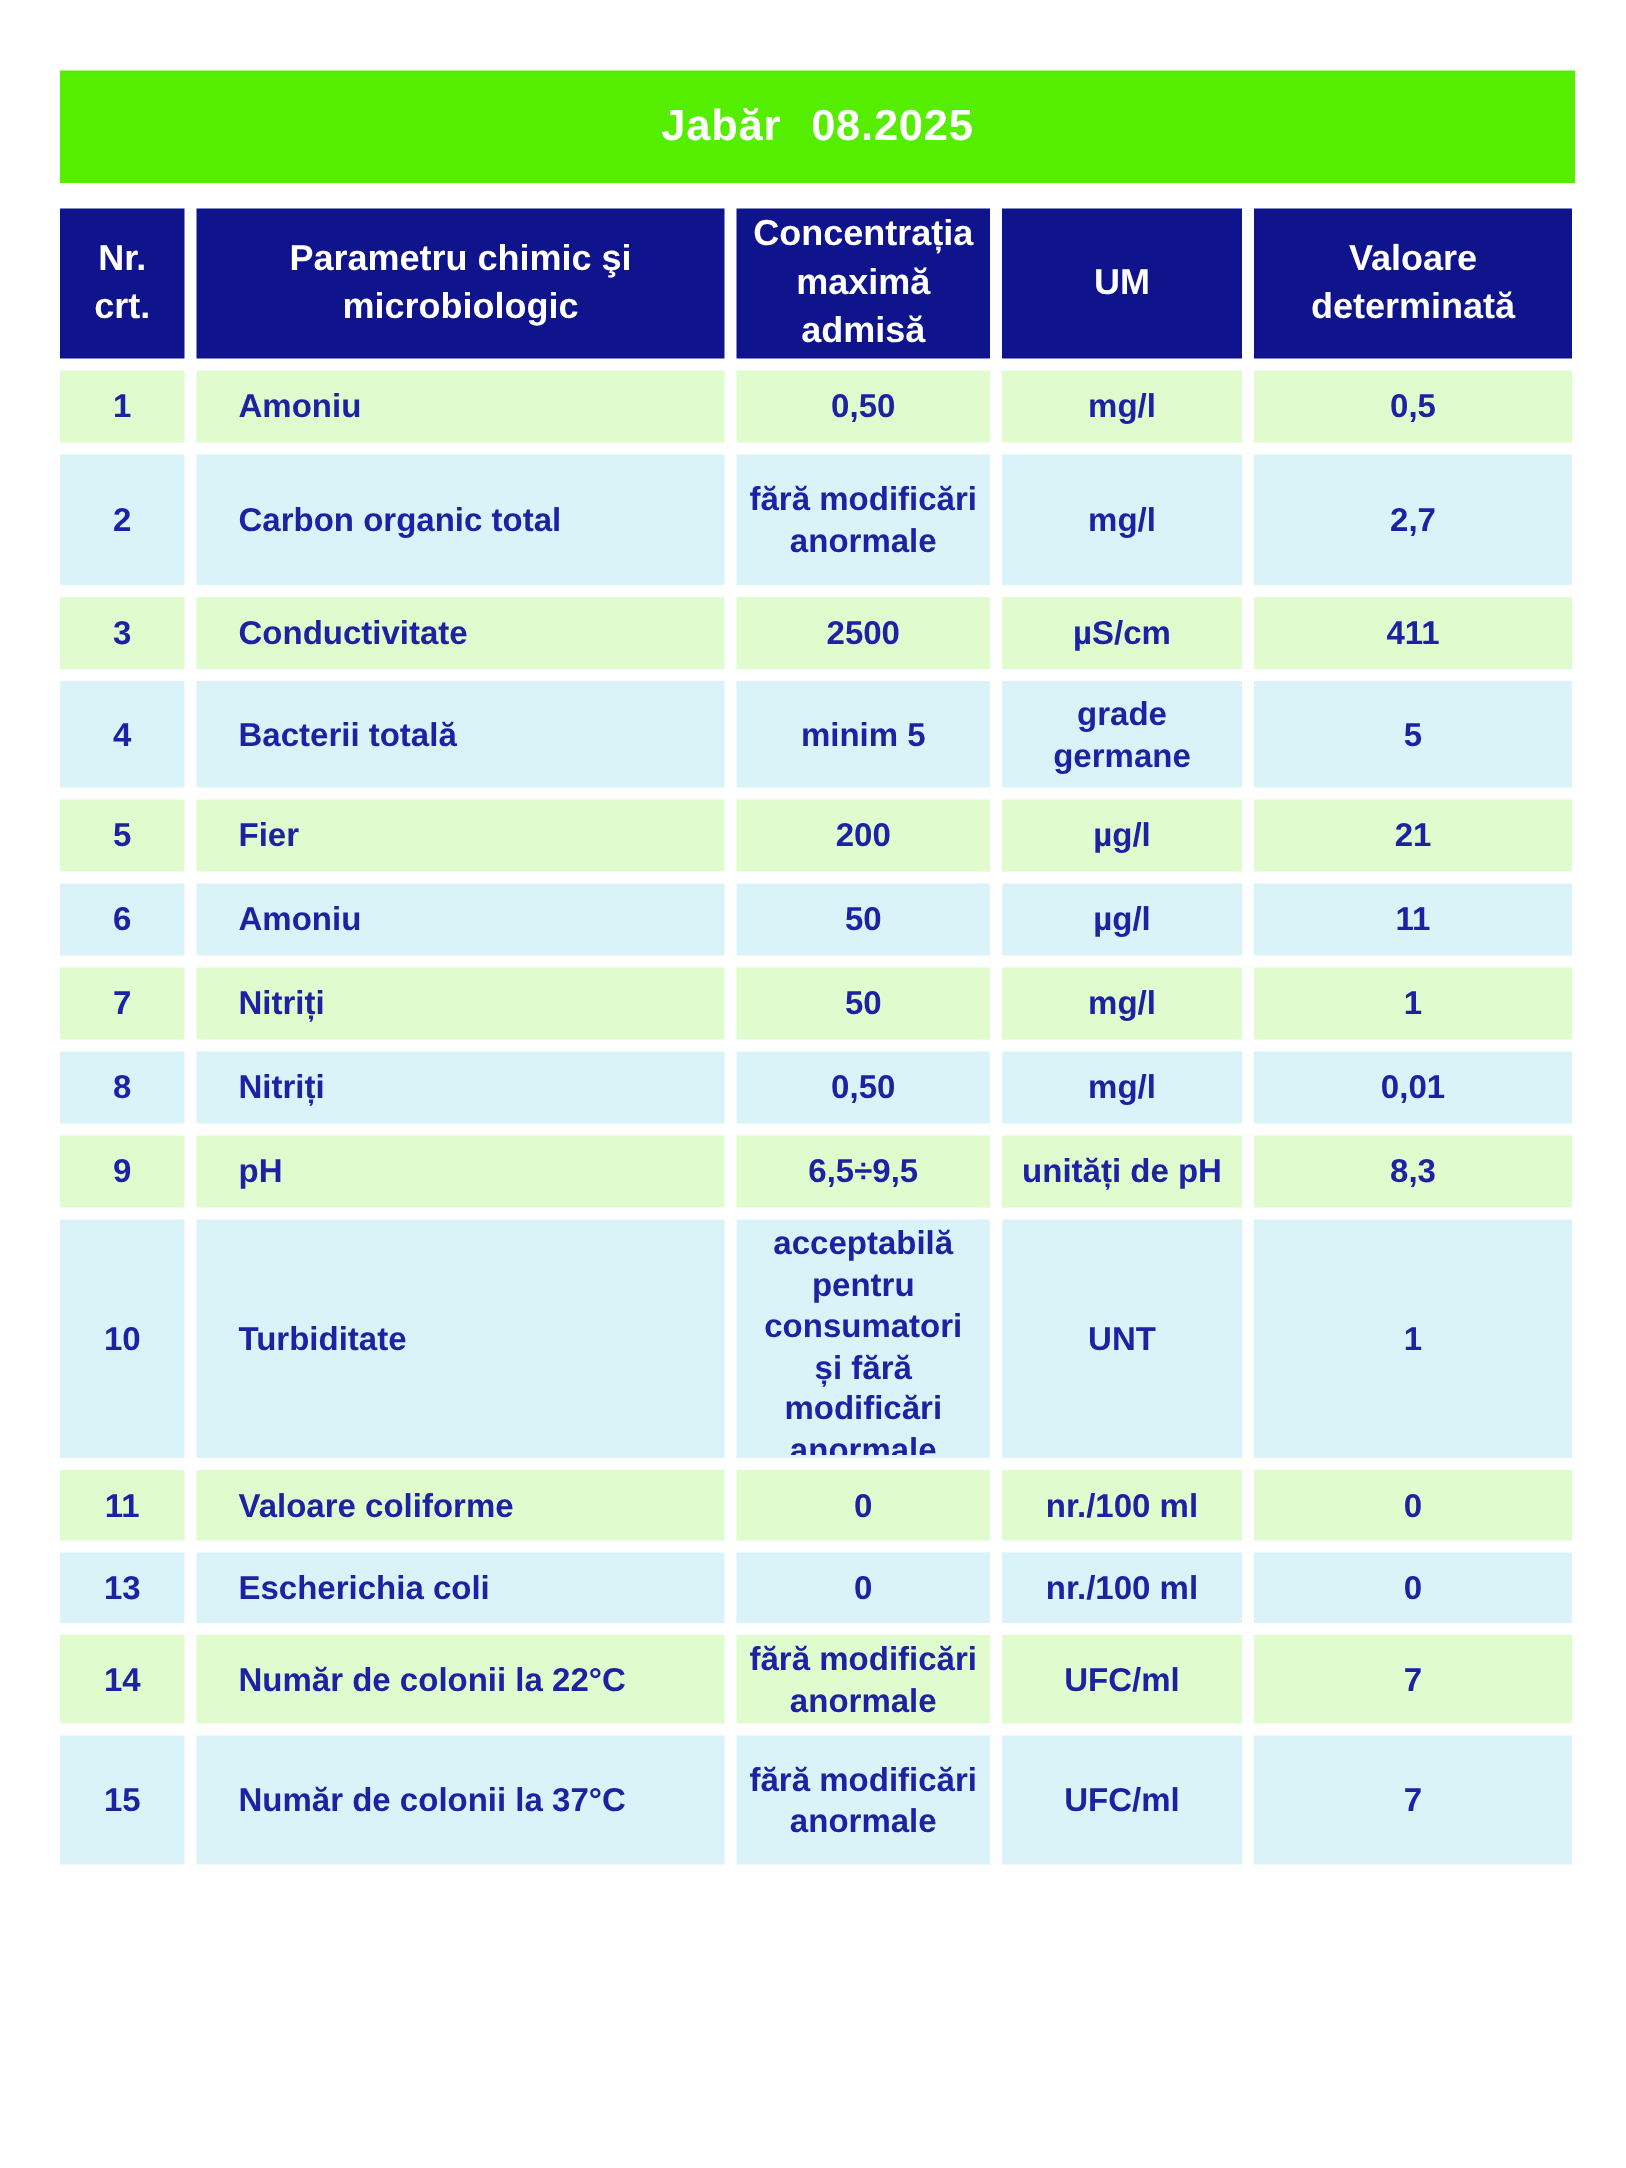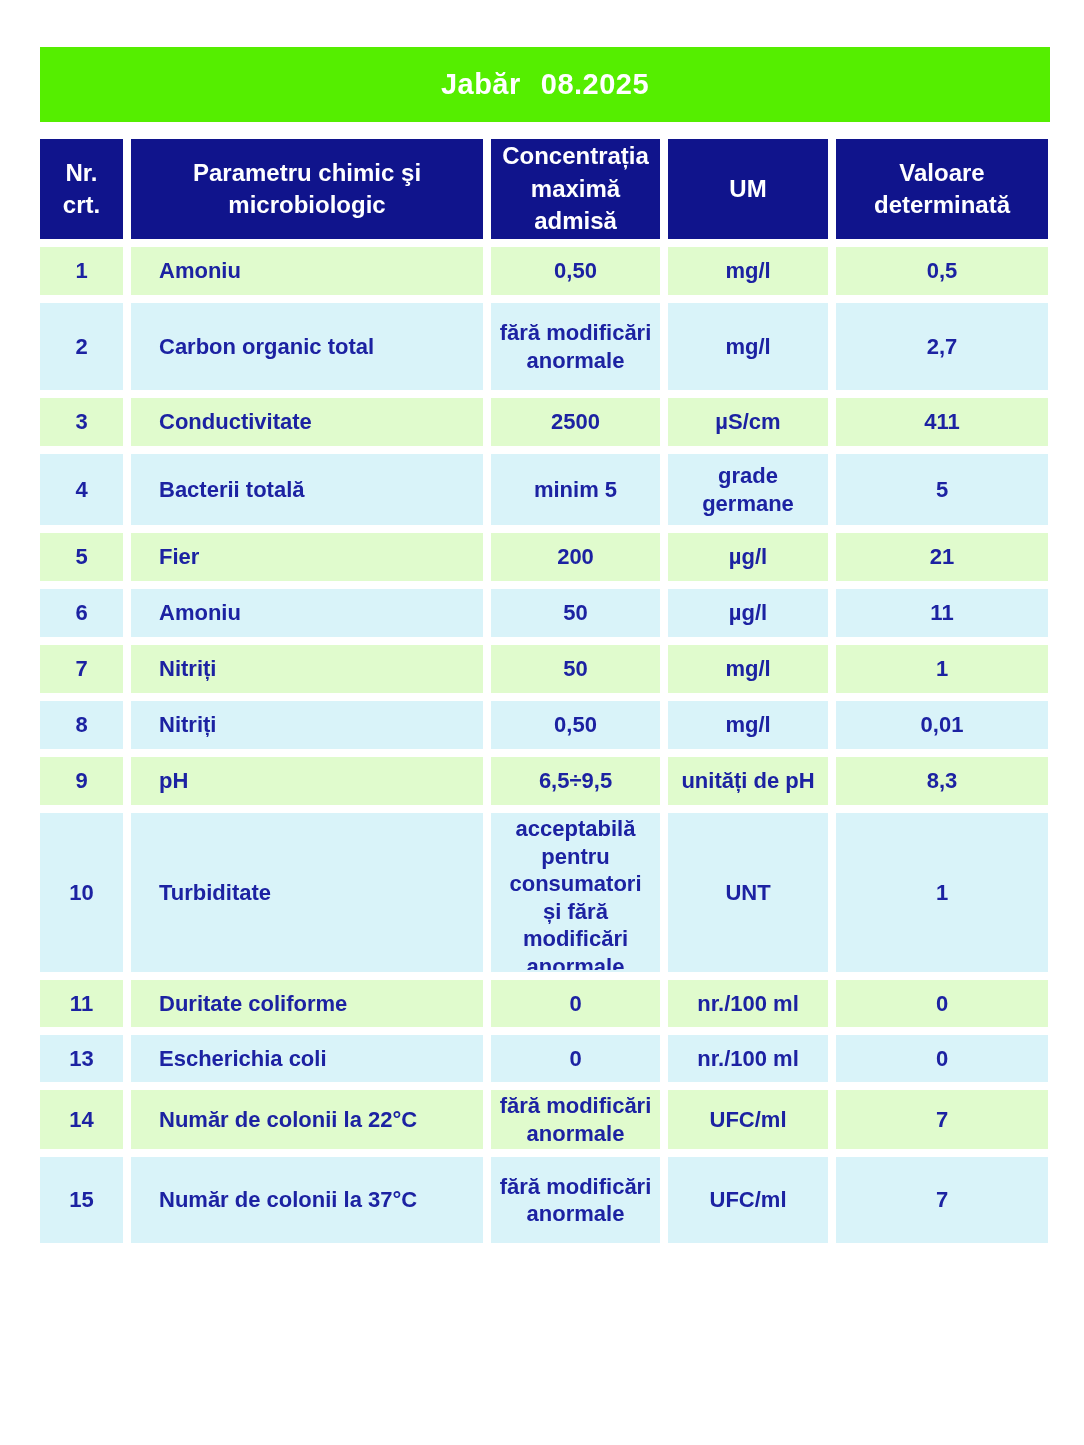--- a/index.html
+++ b/index.html
@@ -289,21 +289,21 @@
           </td>
           <td class="cell-val">
             <div class="cell-inner">1</div>
           </td>
         </tr>
         <tr>
           <td class="cell-nr">
             <div class="cell-inner">11</div>
           </td>
           <td class="cell-param">
-            <div class="cell-inner">Duritate coliforme</div>
+            <div class="cell-inner">Valoare coliforme</div>
           </td>
           <td class="cell-cma">
             <div class="cell-inner">0</div>
           </td>
           <td class="cell-um">
             <div class="cell-inner">nr./100 ml</div>
           </td>
           <td class="cell-val">
             <div class="cell-inner">0</div>
           </td>

